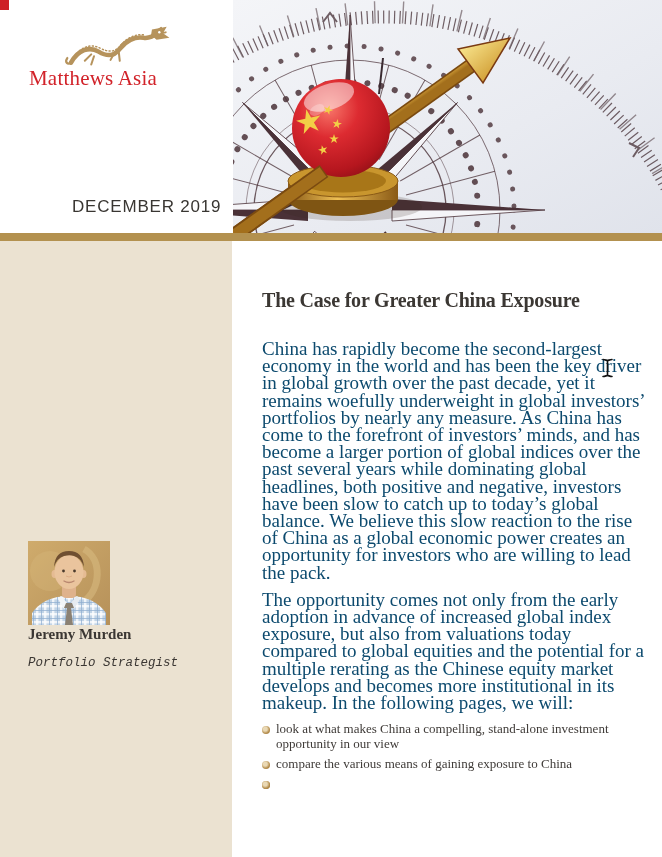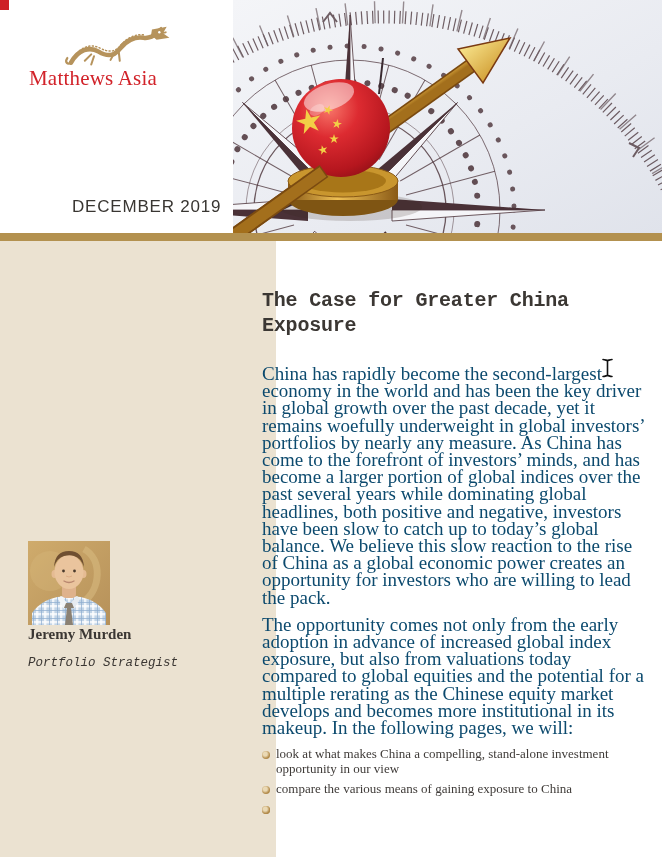--- a/index.html
+++ b/index.html
@@ -26,37 +26,37 @@
     position:absolute; left:28px; top:197px;
     font-family:"Liberation Sans", sans-serif;
     font-size:17px; color:#393632; letter-spacing:0.8px;margin-left:44px;
   }
   .hero { position:absolute; left:233px; top:0; width:429px; height:233px; }
 
   
   .gold-bar { position:absolute; left:0; top:233px; width:662px; height:8px; background:#b3914f; }
 
   
-  .sidebar { position:absolute; left:0; top:241px; width:276px; height:616px; background:#ebe2d1; }
+  .sidebar { position:absolute; left:0; top:241px; width:232px; height:616px; background:#ebe2d1; }
   .author-photo { position:absolute; left:28px; top:300px; width:82px; height:84px; }
   .author-name {
     position:absolute; left:28px; top:385px;
     font-family:"Liberation Serif", serif; font-weight:bold;
     font-size:15px; color:#3b3733;
   }
   .author-title {
     position:absolute; left:28px; top:415px;
     font-family:Liberation Mono, monospace; font-style:italic;
     font-size:12.5px; color:#3b3733;
   }
 
   
   .main { position:absolute; left:262px; top:288px; width:384px; }
   .doc-title {
-    font-family:Liberation Mono, monospace; font-weight:bold;
+    font-family:Liberation Serif, serif; font-weight:bold;
     font-size:20px; line-height:25px; color:#3b3733;
     letter-spacing:-0.2px; margin-bottom:27px;
   }
   .para {
     font-family:"Liberation Serif", serif;
     font-size:19px; line-height:17.2px; color:#0c4a6e;
     margin-bottom:10px;
   }
   ul.points { list-style:none; margin-top:0; }
   ul.points li {

